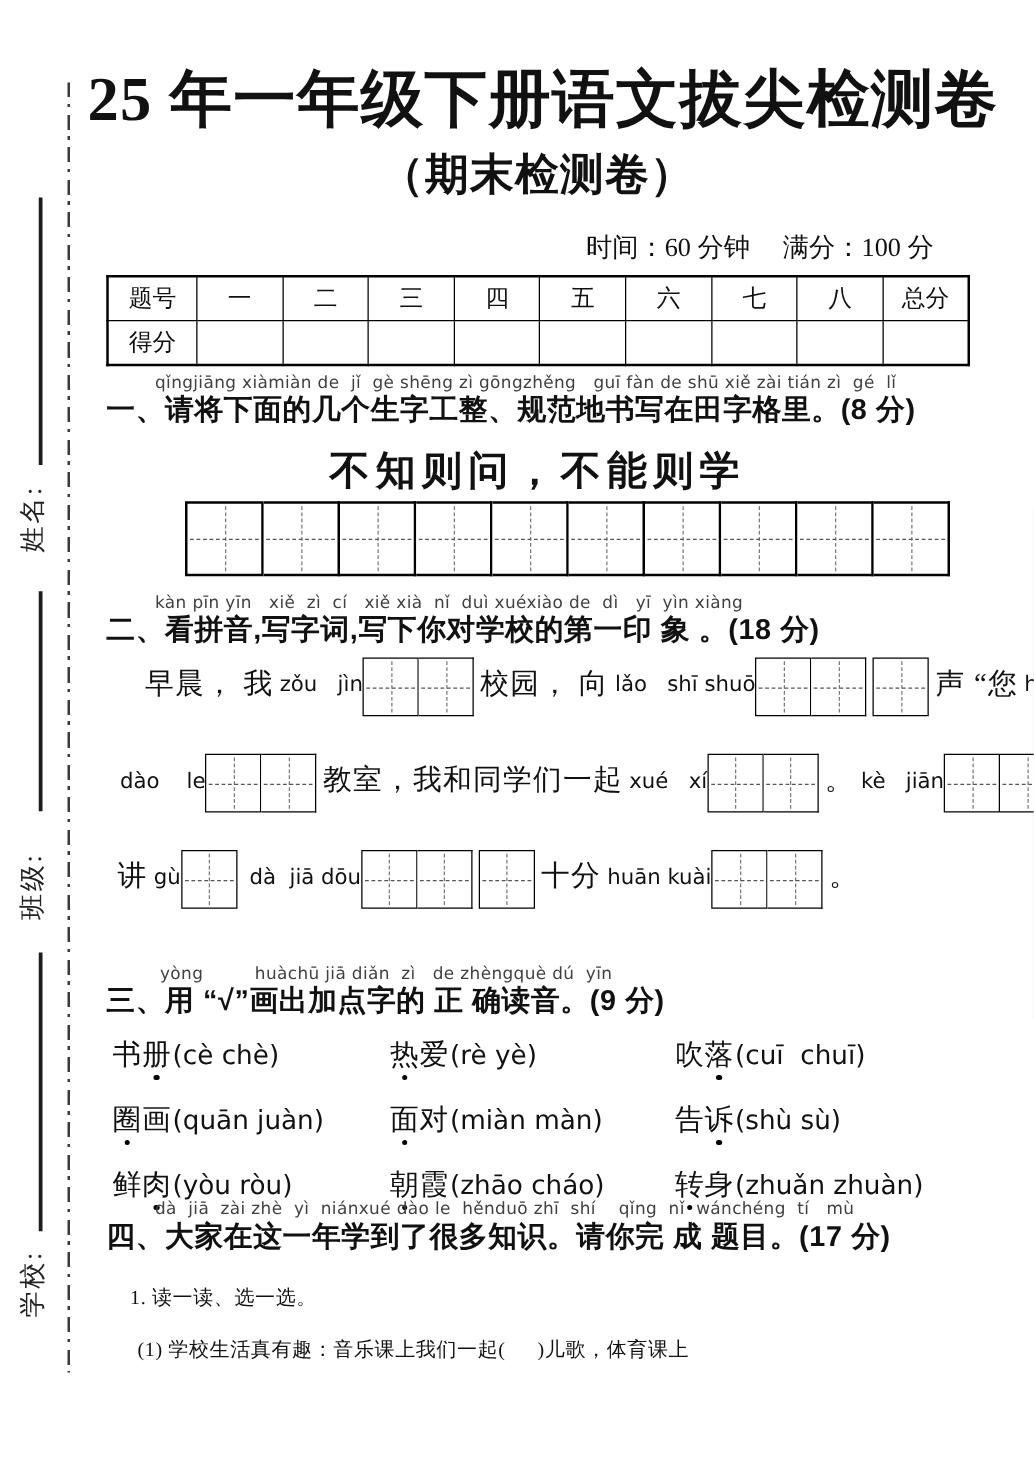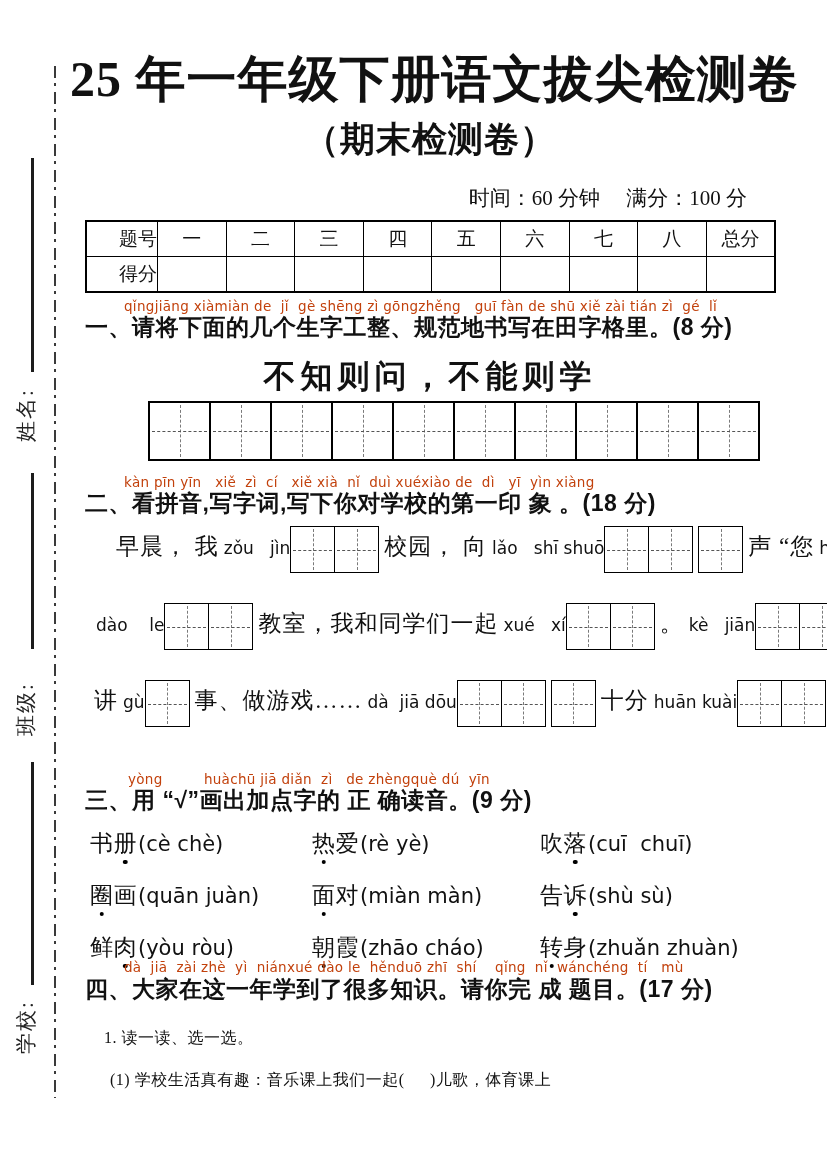--- a/index.html
+++ b/index.html
@@ -48,26 +48,26 @@
   
   .score-table {
     position:absolute; top:220px; left:85px; width:691px;
     border-collapse:collapse; table-layout:fixed;
     border:2.5px solid #000;
   }
   .score-table td {
     border:1.6px solid #000; height:34px; text-align:center;
     font-size:19px; padding:0;
   }
-  .score-table td.first-col { width:70px;text-align:right; }
+  .score-table td.first-col { width:70px; }
 
   
   .pinyin-line {
     position:absolute; font-family:"DejaVu Sans", sans-serif;
-    font-size:13.5px; color:#c2410c; white-space:pre; letter-spacing:.3px;
+    font-size:13.5px; color:#404040; white-space:pre; letter-spacing:.3px;
   }
   .sec-heading {
     position:absolute; font-family:"Liberation Sans", sans-serif;
     font-weight:700; font-size:23px; white-space:pre; letter-spacing:.5px;
   }
 
   
   .phrase {
     position:absolute; top:355px; left:85px; width:690px; text-align:center;
     font-size:32px; font-weight:900; letter-spacing:5px; white-space:pre;
@@ -256,21 +256,20 @@
   <div class="fill-line" style="top:680px; left:94px;">
       <span class="line-text">讲</span>
       <div class="wordbox">
         <div class="pin">gù</div>
         <div class="cellrow">
           <div class="cellgroup">
             <div class="tian-cell"></div>
           </div>
         </div>
       </div>
-      <span class="line-text">事、做游戏……</span>
       <div class="wordbox">
         <div class="pin">dà  jiā dōu</div>
         <div class="cellrow">
           <div class="cellgroup">
             <div class="tian-cell"></div>
             <div class="tian-cell"></div>
           </div>
           <div class="cellgroup">
             <div class="tian-cell"></div>
           </div>

